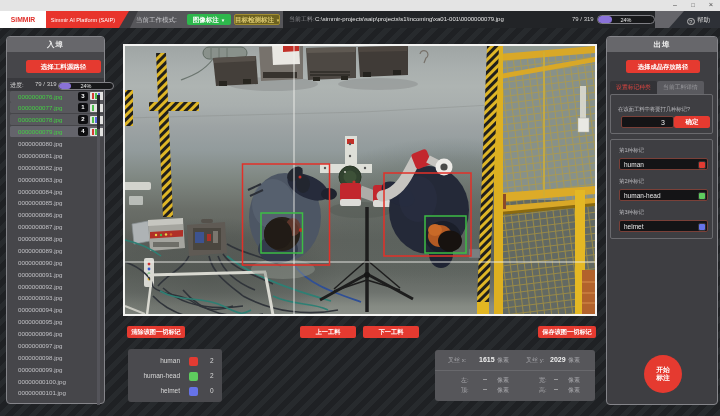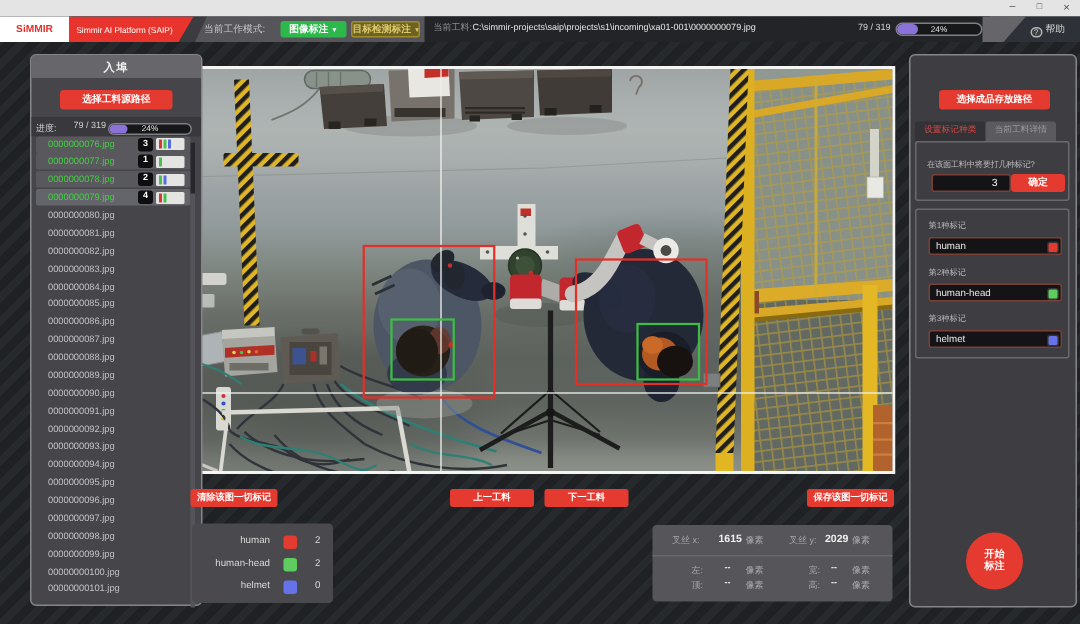--- a/index.html
+++ b/index.html
@@ -28,21 +28,21 @@
 .pill .pct { position:absolute; width:100%; text-align:center; color:#e8e8e8; font-size:5.5px; }
 #pill-top { left:597px; top:4px; width:58px; height:9px; }
 #appbar-right { left:655px; top:0; width:65px; height:17px; background:#65656a; }
 #appbar-dkright { left:660px; top:0; width:60px; height:17px; background:#2e3137; clip-path:polygon(24px 0, 60px 0, 60px 17px, 9px 17px); }
 #help { left:687px; top:0; width:30px; height:17px; color:#d8d8d8; font-size:6.5px; line-height:17px; }
 #help .qc { display:inline-block; width:7.5px; height:7.5px; border:1px solid #b8b8b8; border-radius:50%; font-size:5.5px; line-height:6px; text-align:center; vertical-align:-1.5px; margin-right:2.5px; color:#c8c8c8; background:#3a3d42;}
 
 .panel { position:absolute; background:#46464a; border:1.5px solid #85858a; border-radius:4px; }
 .phead { position:absolute; left:0; top:0; right:0; height:15px; background:#67676b; border-radius:2.5px 2.5px 0 0; color:#f0f0f0; font-size:7.5px; font-weight:bold; text-align:center; line-height:15px; letter-spacing:1px; }
 .redbtn { position:absolute; background:#e53a30; color:#fff; border-radius:2.5px; text-align:center; font-weight:bold; }
-#lpanel { left:20px; top:36px; width:115px; height:368px; }
+#lpanel { left:6px; top:36px; width:99px; height:368px; }
 #lp-prog { position:absolute; left:0; top:42px; width:100%; height:10px; color:#d0d0d0; font-size:6px; }
 #filelist { position:absolute; left:1px; top:53px; right:1px; bottom:1px; overflow:hidden; }
 .frow { position:absolute; left:2px; width:103px; height:11px; }
 .frow .fn { position:absolute; left:8px; top:0; font-size:6.2px; line-height:11px; color:#c2c2c6; }
 .frow.done { background:#58585d; border-radius:1.5px; }
 .frow.done .fn { color:#44cf44; }
 .frow.cur { background:#64646b; }
 .frow .bdg { position:absolute; left:68px; top:1px; width:10px; height:9px; background:#0e0e10; border-radius:2px; color:#fff; font-size:6px; font-weight:bold; text-align:center; line-height:9px; }
 .frow .bars { position:absolute; left:80px; top:1.5px; width:19px; height:8px; background:#e4e4e2; border-radius:1px; }
 .frow .bars i { position:absolute; top:1px; width:2px; height:6px; }
@@ -427,20 +427,21 @@
       </div>
       <div class="frow" style="top:297.375px">
         <span class="fn">00000000101.jpg</span>
       </div>
     </div>
     <div id="lscroll"></div>
     <div id="lthumb"></div>
   </div>
 
   <div class="panel" id="rpanel">
+    <div class="phead">出埠</div>
     <div class="redbtn" style="left:19px;top:23px;width:74px;height:13px;font-size:6.3px;line-height:13px">选择成品存放路径</div>
     <div class="tab" id="tab1">设置标记种类</div>
     <div class="tab" id="tab2">当前工料详情</div>
     <div class="gbox" style="top:57px;height:40px">
       <div class="flabel" style="top:11px;left:7px;letter-spacing:-0.2px">在该面工料中将要打几种标记?</div>
       <div class="abs" style="left:10px;top:21px;width:53px;height:12px;background:#141416;border:1px solid #7a4038;border-radius:2px;color:#f0f0f0;font-size:7px;line-height:11px;text-align:right;padding-right:8px">3</div>
       <div class="redbtn" style="left:63px;top:21px;width:36px;height:12px;font-size:6.5px;line-height:12px">确定</div>
     </div>
     <div class="gbox" style="top:102px;height:100px">
       <div class="flabel" style="top:7px">第1种标记</div>

